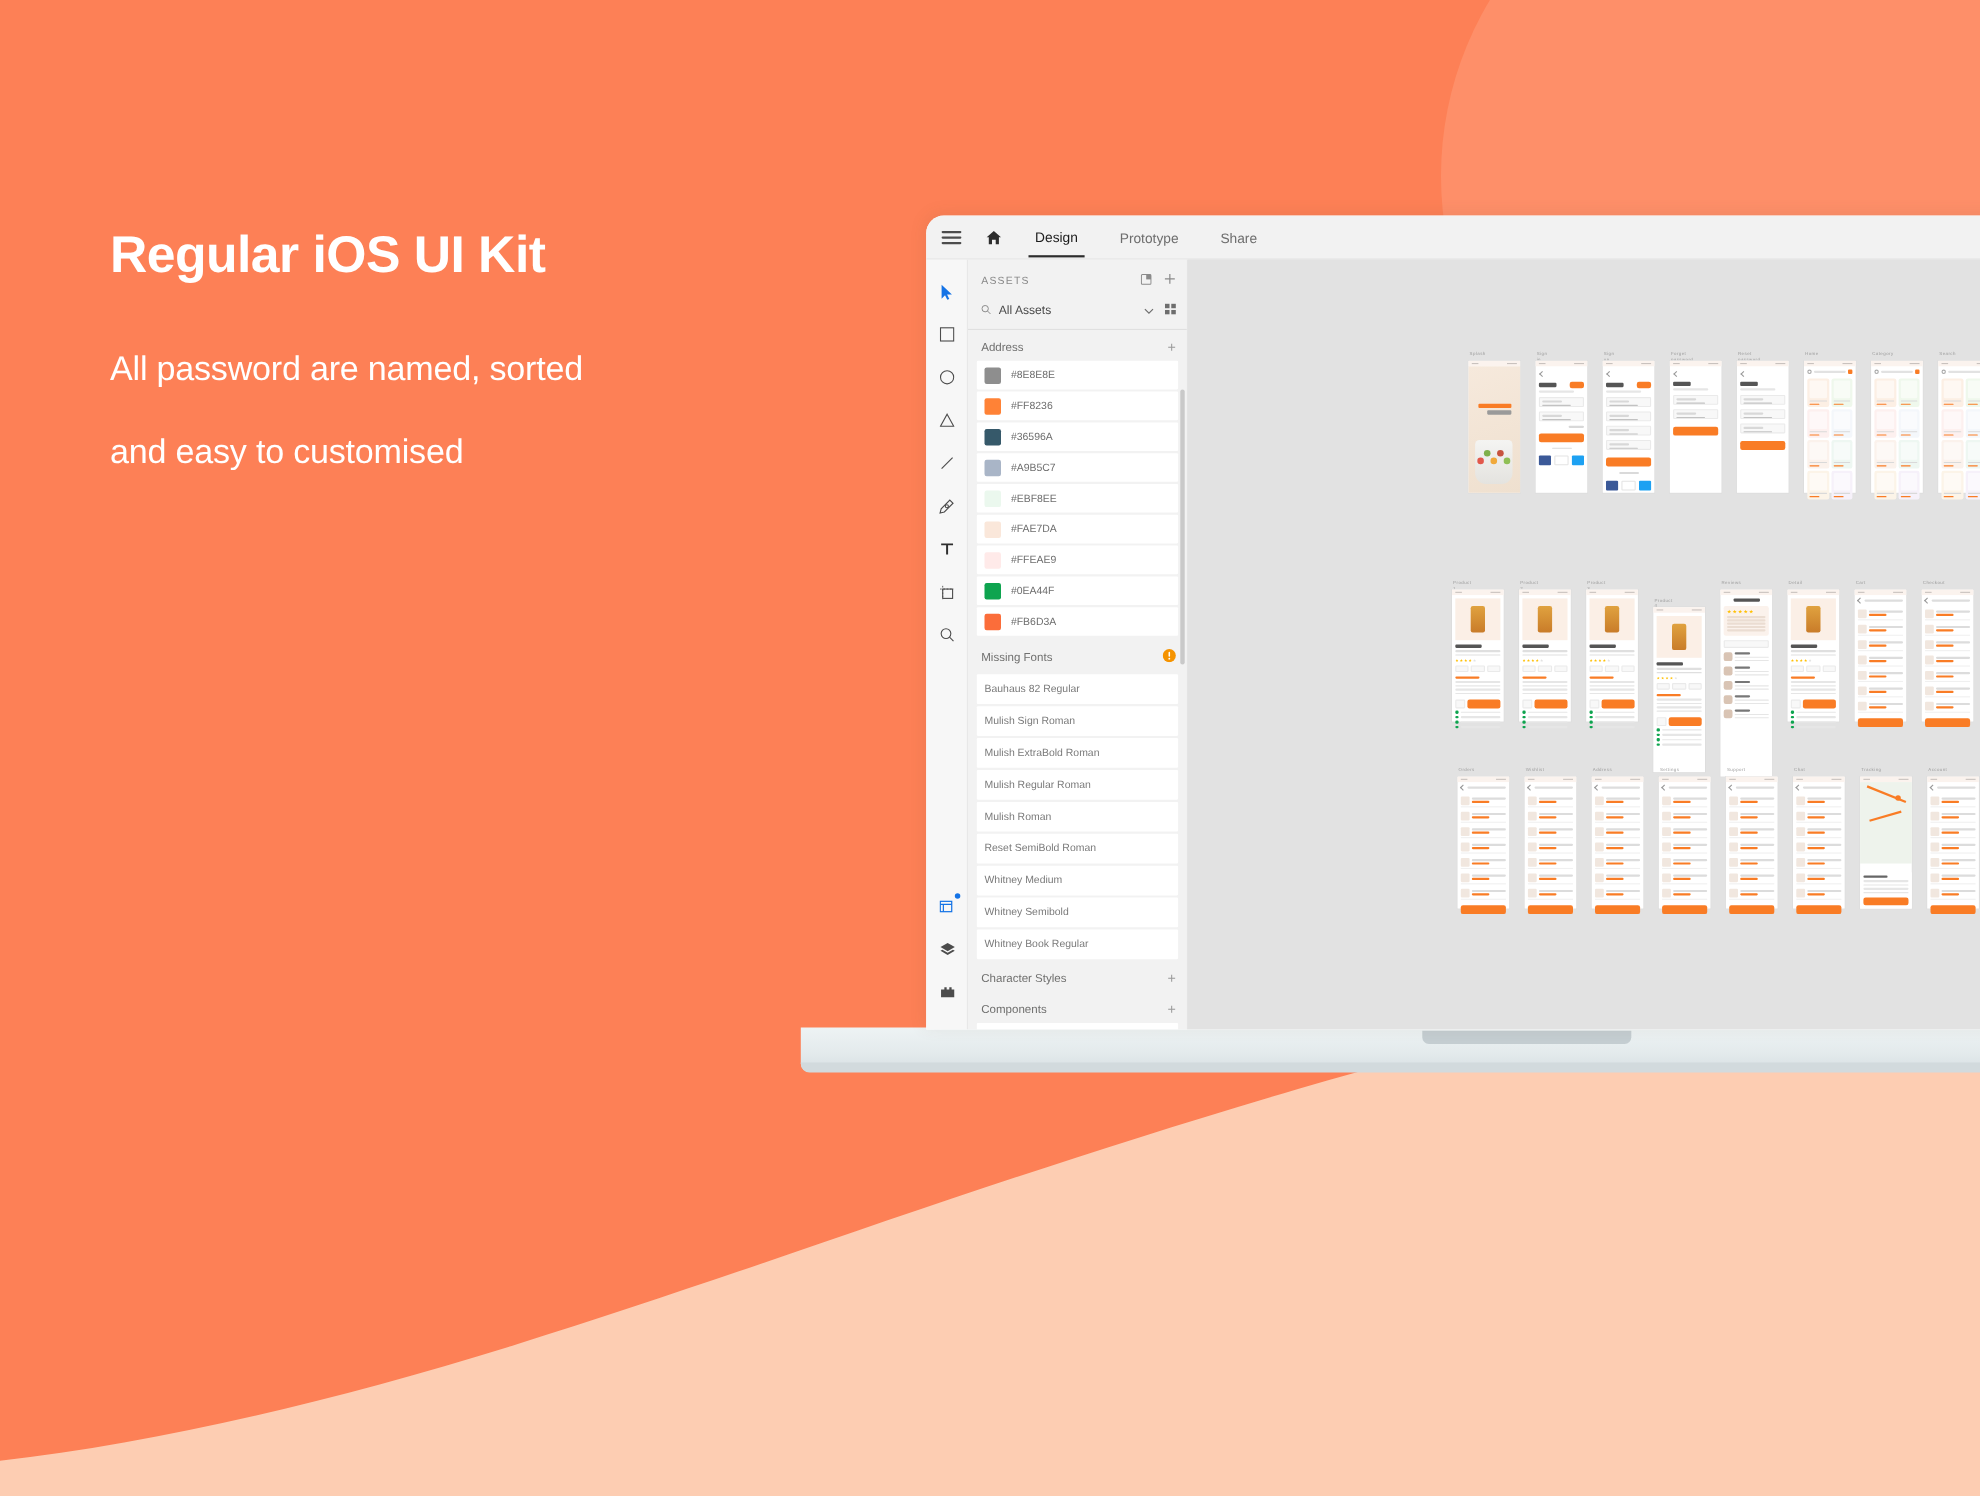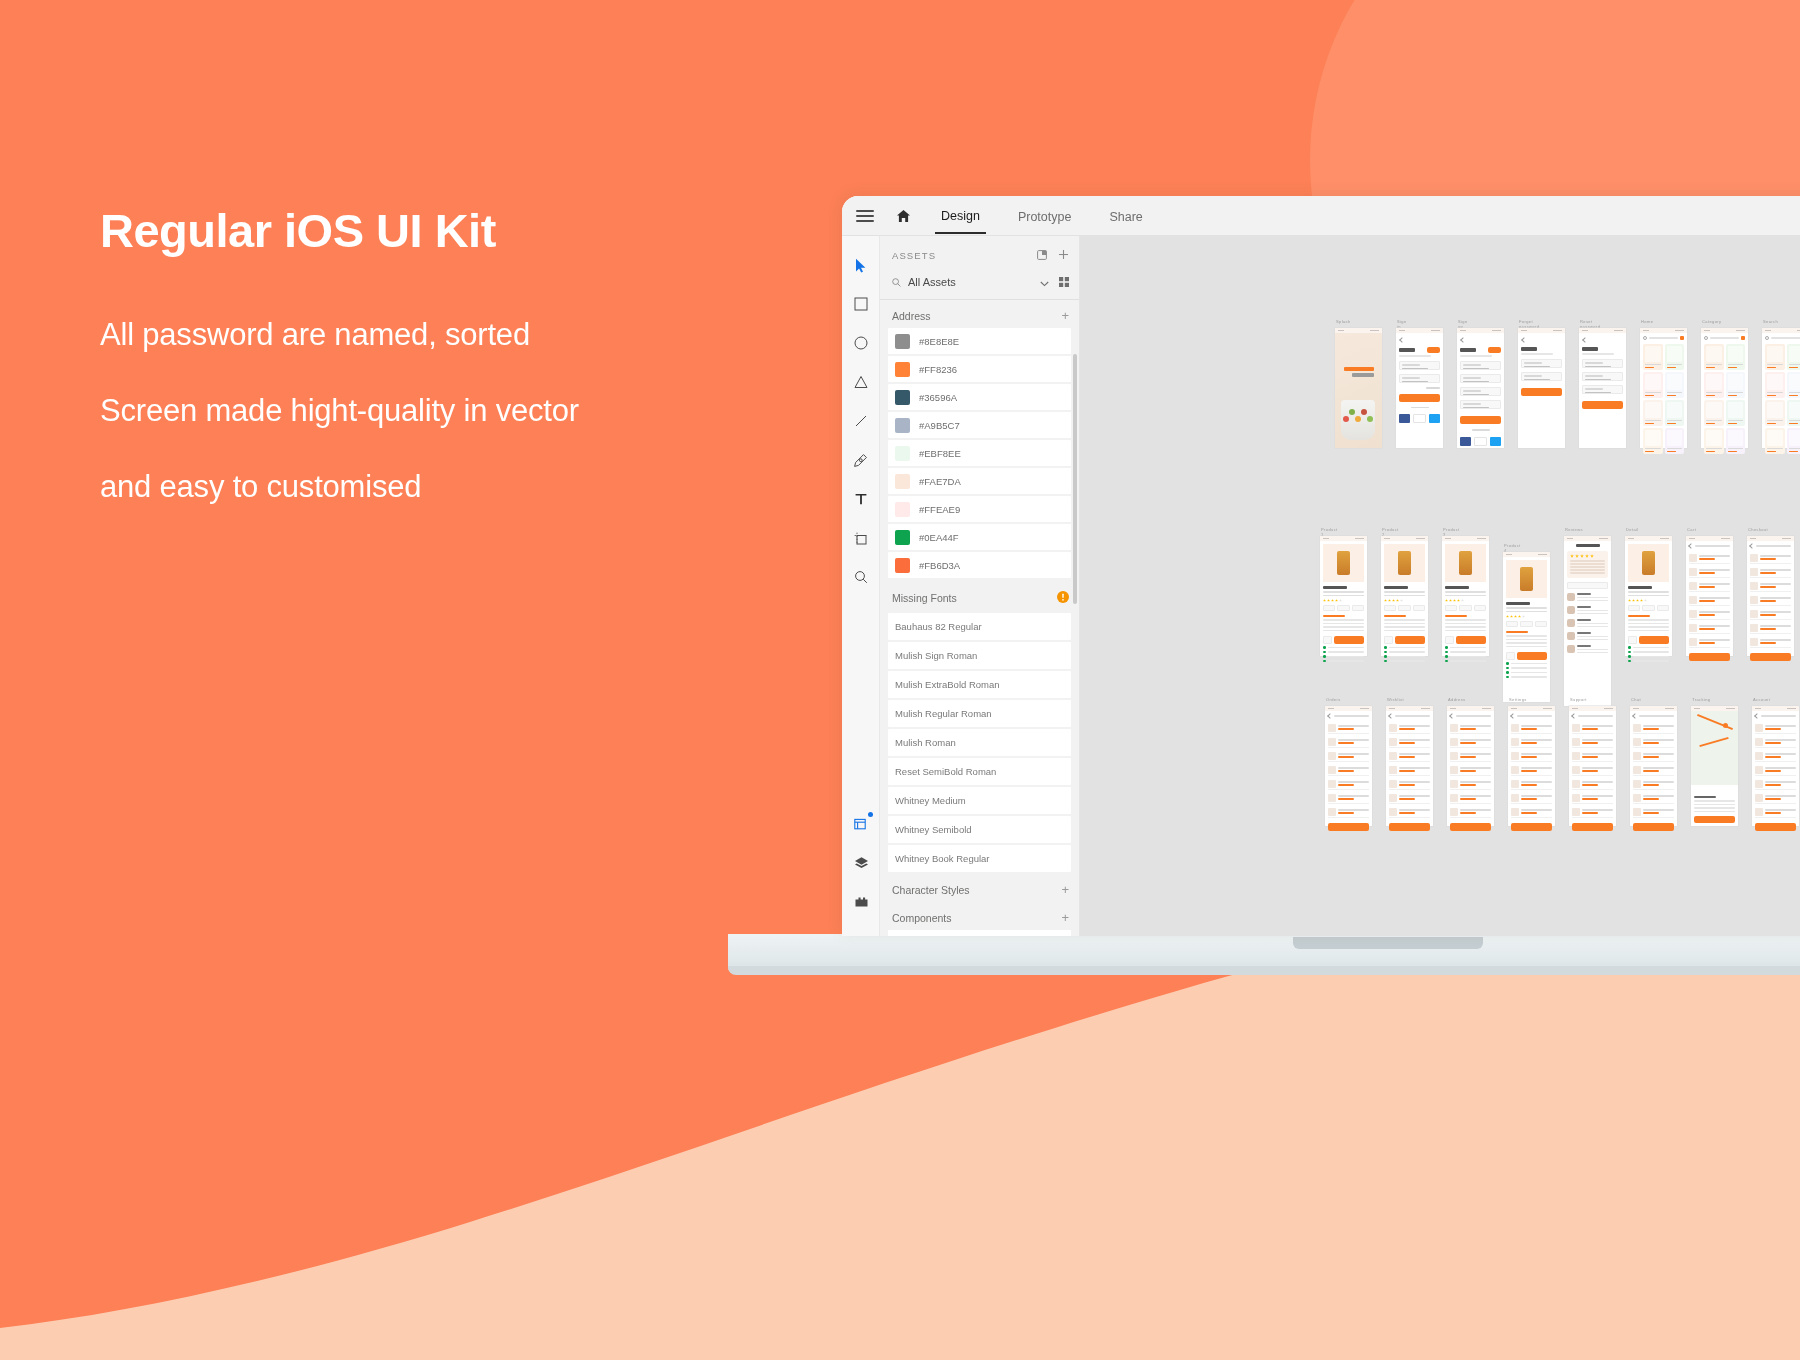--- a/index.html
+++ b/index.html
@@ -133,21 +133,20 @@
 <body>
 
 <div class="bg-base"></div>
 <div class="bg-lightcircle"></div>
 <div class="bg-peach-wave"></div>
 
 <div class="copy">
   <div class="headline">Regular iOS UI Kit</div>
   <div class="subcopy">
     <div class="subline">All password are named,  sorted</div>
-    <div class="subline">Screen made hight-quality in vector</div>
     <div class="subline">and easy to customised</div>
   </div>
 </div>
 
 <div class="laptop">
   <div class="laptop-base"></div>
   <div class="laptop-notch"></div>
 
   <div class="laptop-screen">
 

